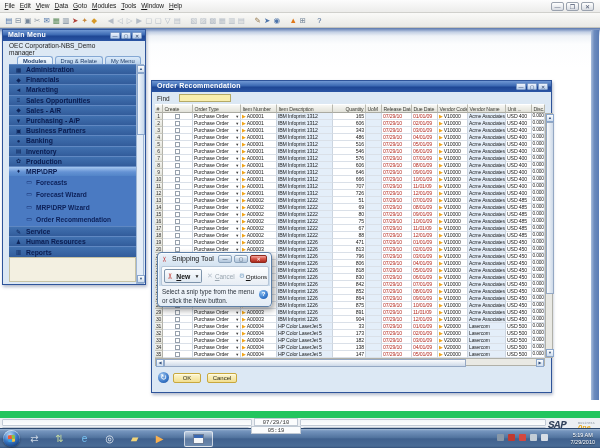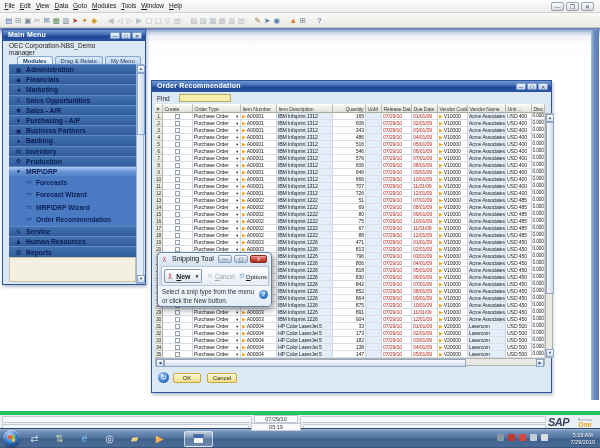--- a/index.html
+++ b/index.html
@@ -89,21 +89,21 @@
   #snip-cancel{position:absolute;left:45px;top:2px;width:30px;height:14px;display:flex;align-items:center;gap:2px;}
   #snip-cancel .xi{font-size:7px;color:#b9c4ce;line-height:8px;}
   #snip-cancel .cl{font-size:6.4px;color:#9aa6b0;}
   #snip-options{position:absolute;left:77px;top:2px;width:30px;height:14px;display:flex;align-items:center;gap:1px;}
   #snip-options .gear{font-size:6.5px;color:#7fa6c8;line-height:8px;}
   #snip-options .ol{font-size:6.2px;color:#141414;}
   #snip-body{position:absolute;left:1px;top:33px;width:111px;height:20px;background:linear-gradient(#f3f7fb,#e4edf5);border-radius:0 0 3px 3px;}
   #snip-msg{position:absolute;left:4px;top:35px;width:96px;font-size:6.3px;line-height:8.5px;color:#2a323c;}
   #snip-help{position:absolute;left:101px;top:37px;width:9px;height:9px;border-radius:50%;background:radial-gradient(circle at 35% 30%,#8ec2f2,#2e72c8 65%,#1a50a0);color:#fff;font-size:6px;font-weight:bold;line-height:9px;text-align:center;}
   
-  #statusbar{position:absolute;left:0;top:411px;width:600px;height:17px;background:#eceff3;border-top:4px solid #22c55e;}
+  #statusbar{position:absolute;left:0;top:411px;width:600px;height:17px;background:#eceff3;border-top:7px solid #22c55e;font-family:Liberation Mono, monospace;}
   .sfield{position:absolute;height:7px;background:linear-gradient(#f2f5f8,#fdfefe);border:1px solid #c0c9d4;border-radius:1px;box-sizing:border-box;}
   #sb-date{position:absolute;left:254px;top:0px;width:44px;height:8px;background:#fbfcfd;border:1px solid #c0c9d4;font-size:5.5px;line-height:7px;text-align:center;color:#333;box-sizing:border-box;z-index:2;}
   #sb-time{position:absolute;left:251px;top:8px;width:50px;height:8px;background:#fbfcfd;border:1px solid #c0c9d4;font-size:5.5px;line-height:7px;text-align:center;color:#333;box-sizing:border-box;z-index:2;}
   #saplogo{position:absolute;right:6px;top:1px;width:46px;height:15px;}
   #saplogo .sap{position:absolute;left:0;top:0;font-size:11px;font-weight:bold;font-style:italic;color:#33435c;letter-spacing:-.5px;}
   #saplogo .biz{position:absolute;left:30px;top:2px;font-size:3.5px;color:#8a94a0;}
   #saplogo .one{position:absolute;left:30px;top:5px;font-size:7px;font-weight:bold;font-style:italic;color:#e7a71b;}
   
   #taskbar{position:absolute;left:0;top:428px;width:600px;height:20px;background:linear-gradient(#a3bad4 0%,#7595be 10%,#52749f 45%,#40618e 52%,#4a6c96 90%,#35527a 100%);border-top:1px solid #2c486e;box-sizing:border-box;}
   #startorb{position:absolute;left:3px;top:1px;width:17px;height:17px;border-radius:50%;background:radial-gradient(circle at 40% 28%,#b8d8f4,#3a78c4 45%,#16407e 80%);box-shadow:inset 0 1px 1px rgba(255,255,255,.7),0 1px 2px rgba(0,0,0,.4);}

